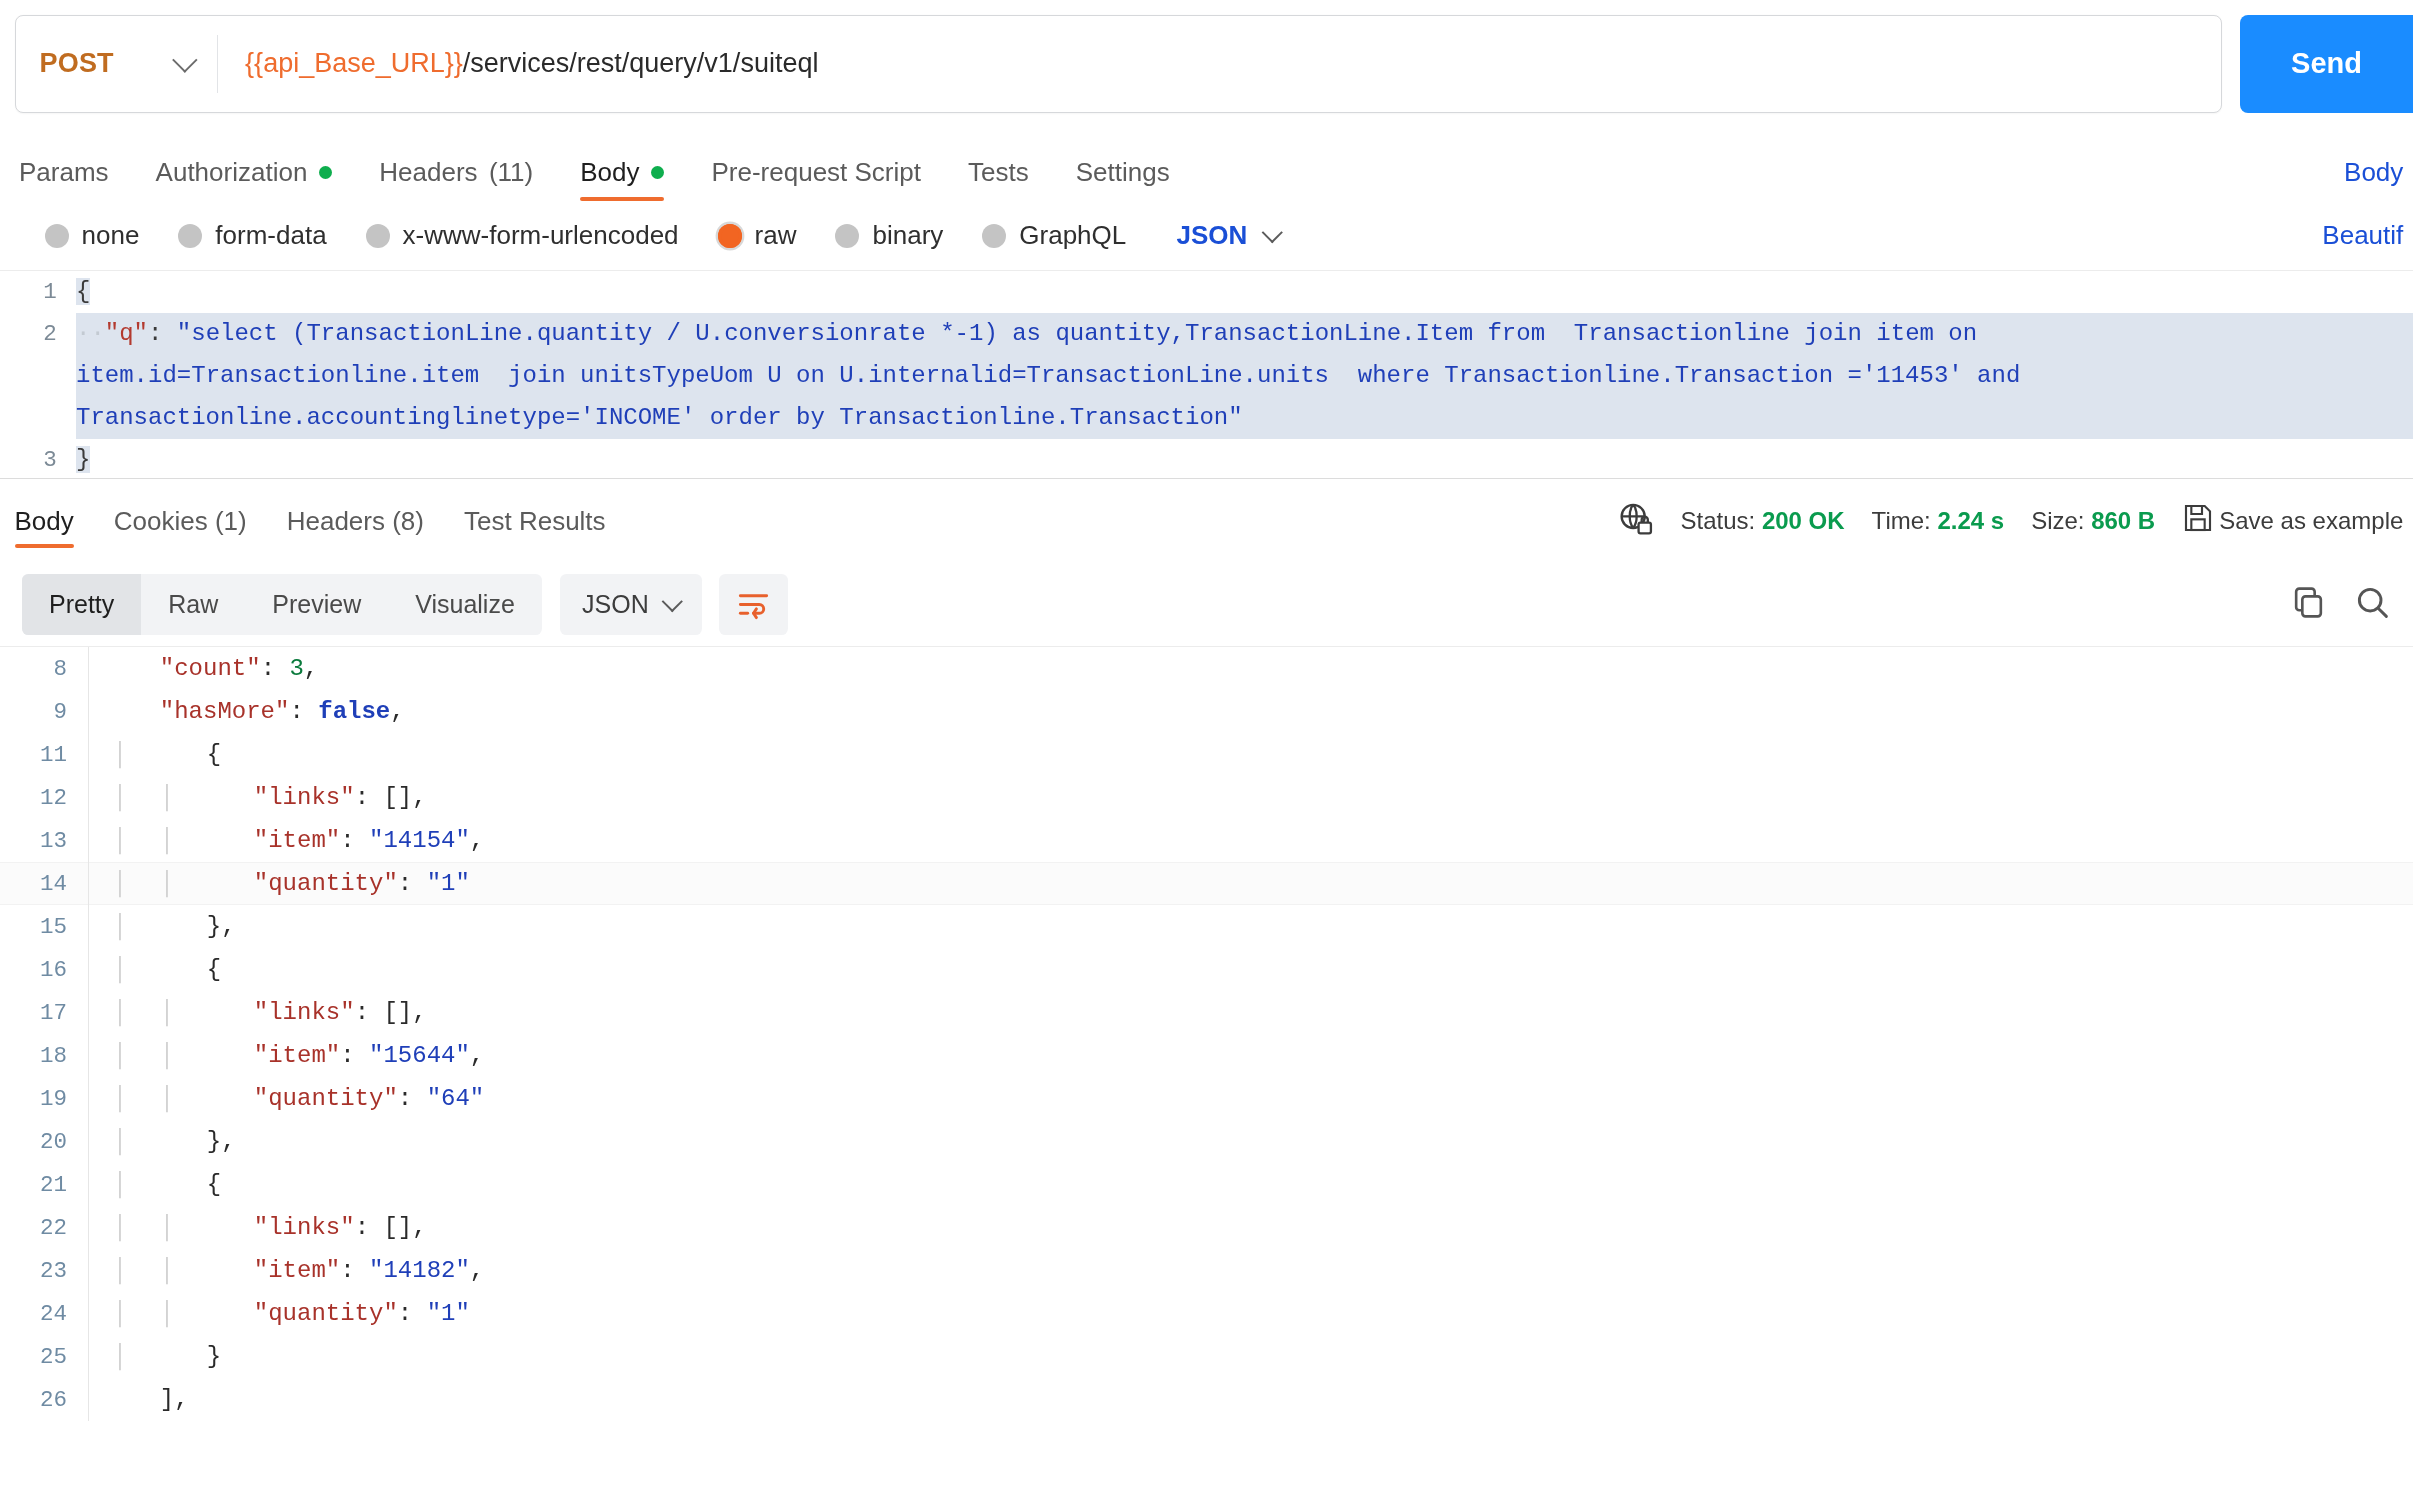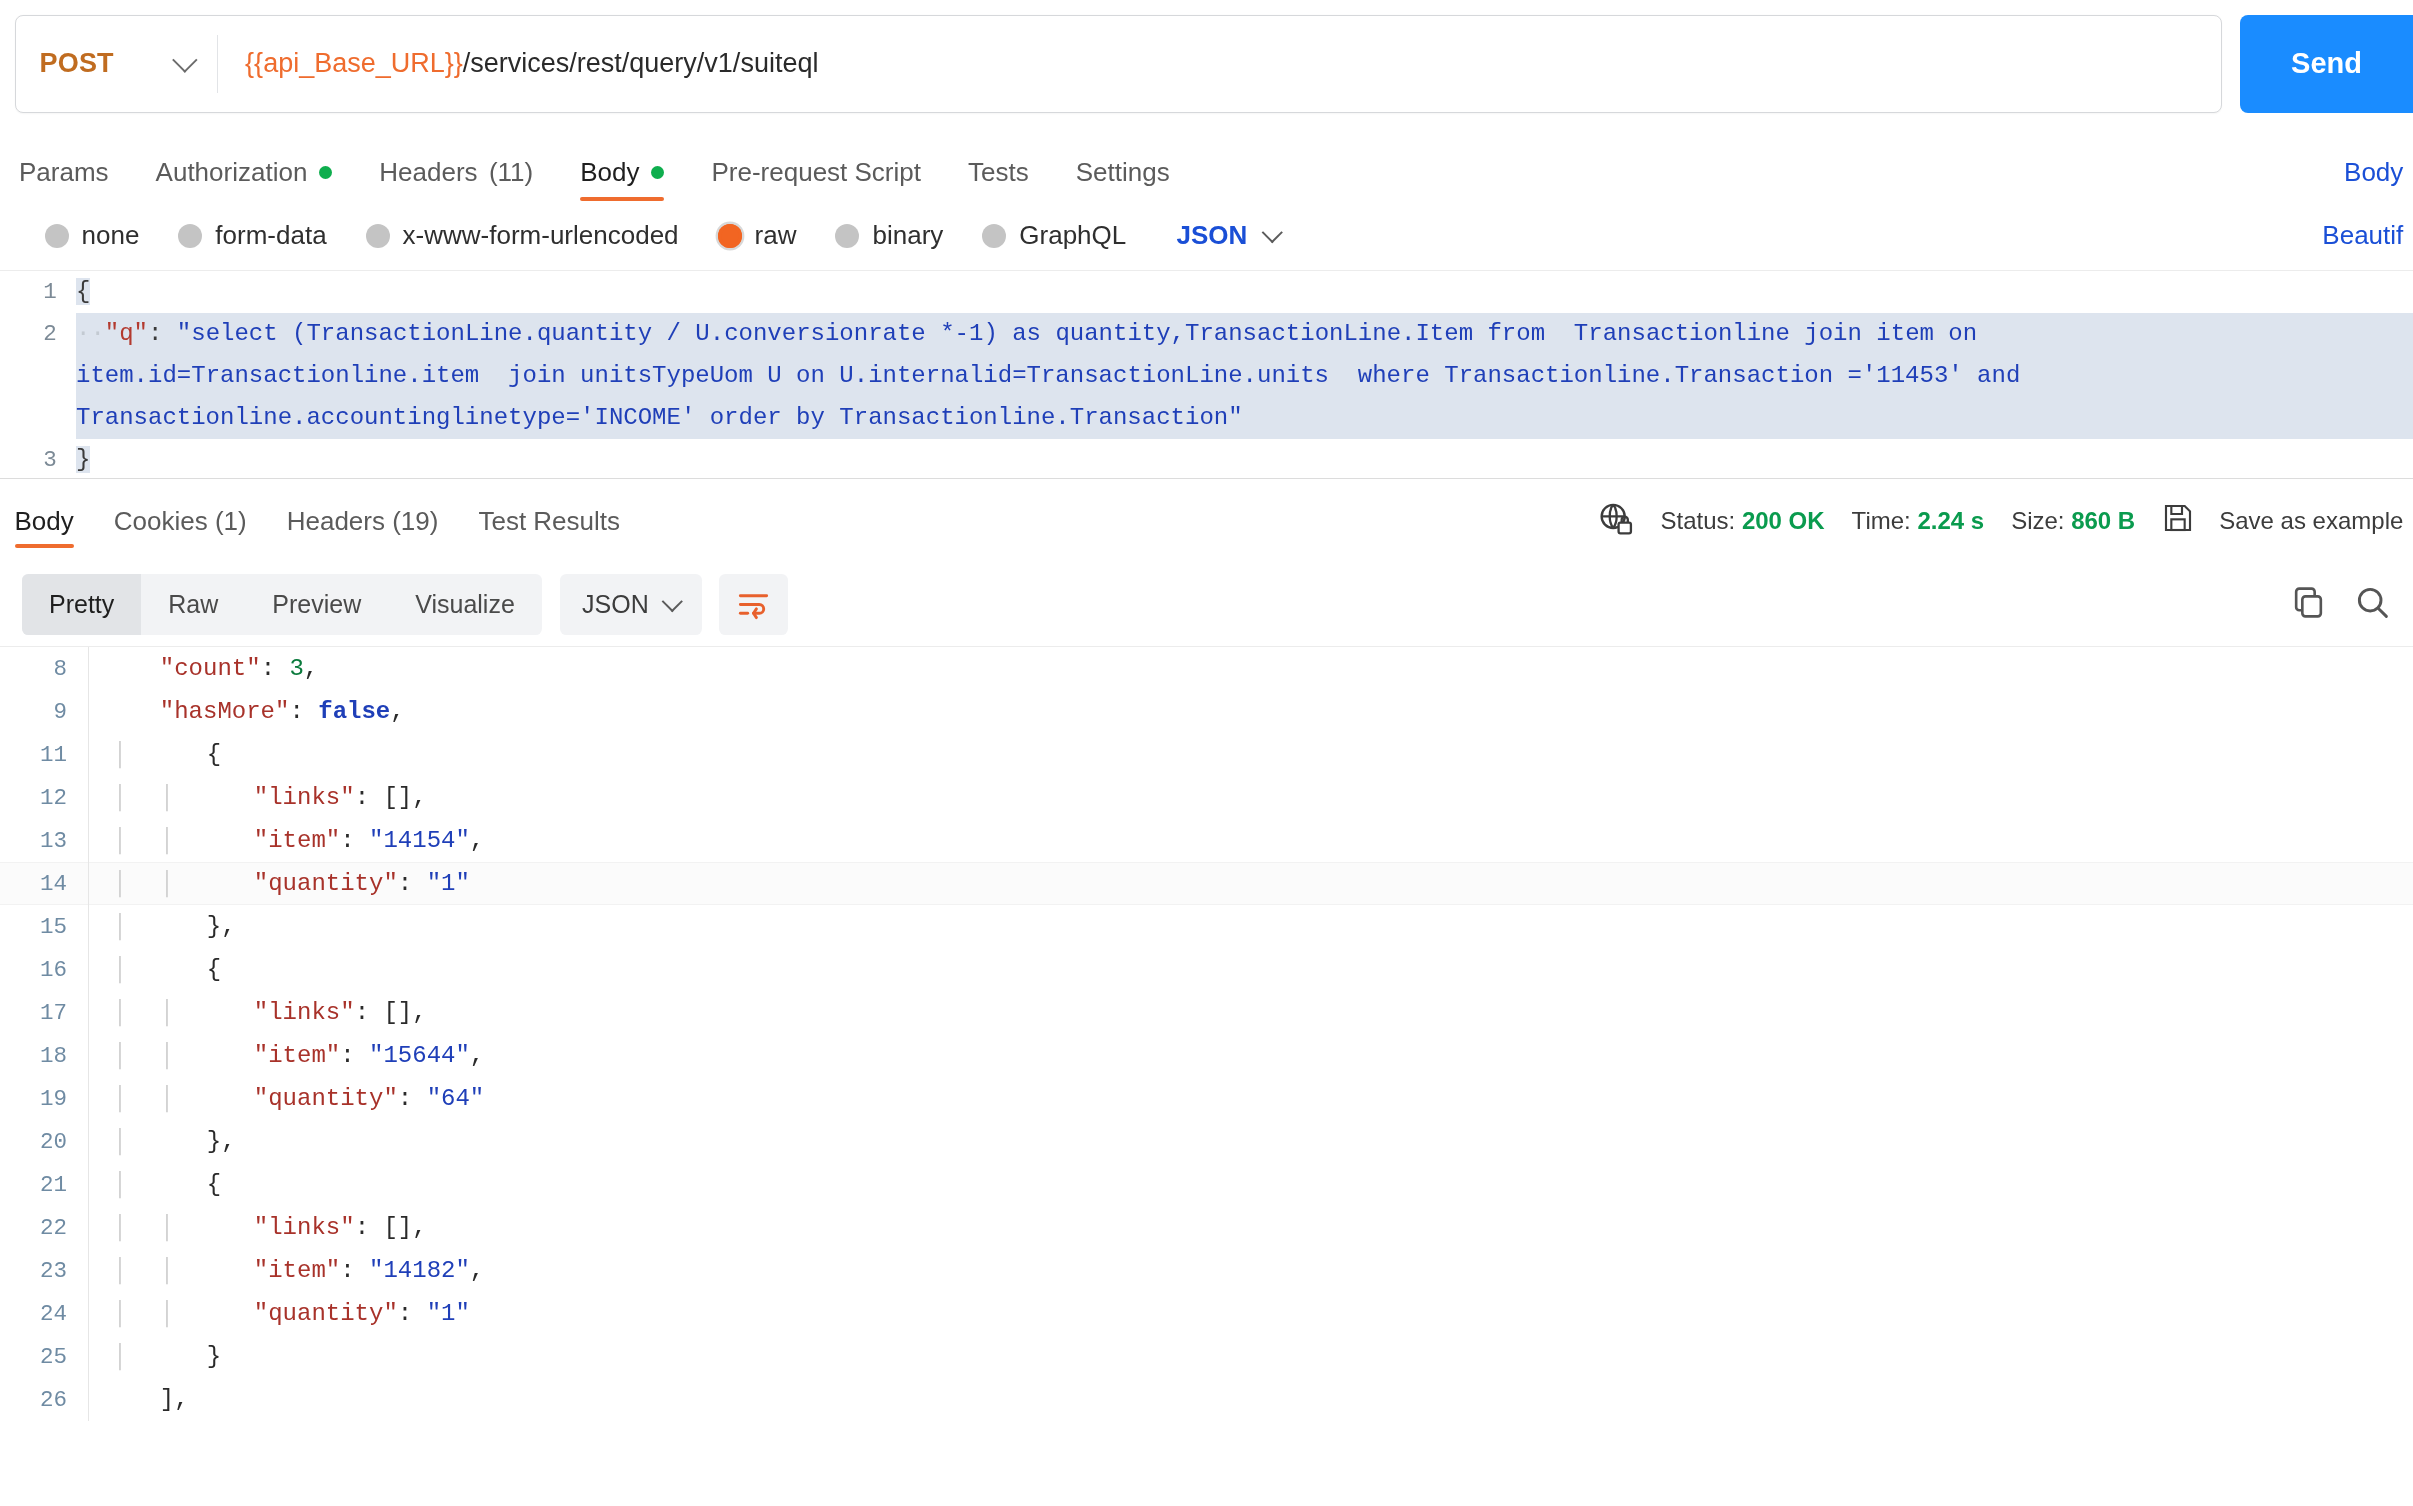--- a/index.html
+++ b/index.html
@@ -155,21 +155,21 @@
   .resp-tab.active::after {
     content: ""; position: absolute; left: 0; right: 0; bottom: 0;
     height: 4px; background: #ef6c2e; border-radius: 2.4px;
   }
   .resp-meta {
     position: absolute; right: 9.7px; top: 50%; transform: translateY(-50%);
     display: flex; align-items: center; gap: 27px; white-space: nowrap;
   }
   .meta-item { font-size: 24px; color: #3c3c3c; }
   .meta-item .v { color: #0a9b4e; font-weight: 700; }
-  .save-ex { display: flex; align-items: center; gap: 25px; font-size: 24px; color: #3c3c3c; cursor: pointer; }
+  .save-ex { display: flex; align-items: center; gap: 5px; font-size: 24px; color: #3c3c3c; cursor: pointer; }
 
   
   .resp-tools {
     display: flex; align-items: center;
     height: 84px; padding: 0 22px; gap: 17.7px;
   }
   .seg {
     display: flex; align-items: center;
     background: #f2f3f5; border-radius: 6.4px; height: 61px;
     overflow: hidden;
@@ -307,21 +307,21 @@
   </div>
   <div class="ed-line">
     <div class="gutter">3</div>
     <div class="ed-code k-punc"><span class="sel">}</span></div>
   </div>
 </div>
 
 <div class="resp-head">
   <div class="resp-tab active"><span>Body</span></div>
   <div class="resp-tab"><span>Cookies (1)</span></div>
-  <div class="resp-tab"><span>Headers (19)</span></div>
+  <div class="resp-tab"><span>Headers (8)</span></div>
   <div class="resp-tab"><span>Test Results</span></div>
 
   <div class="resp-meta">
     <span>
       <svg width="37" height="37" viewBox="0 0 24 24" fill="none" stroke="#3c3c3c" stroke-width="1.5">
         <circle cx="10.5" cy="10" r="7.5"></circle>
           <path d="M3 10h15M10.5 2.5c-3 3.5-3 11 0 15M10.5 2.5c3 3.5 3 11 0 15"></path>
         <rect x="14" y="14" width="8" height="7" rx="1.2" fill="#fff"></rect>
           <path d="M16 14v-1.8a2 2 0 014 0V14"></path>
       </svg>

